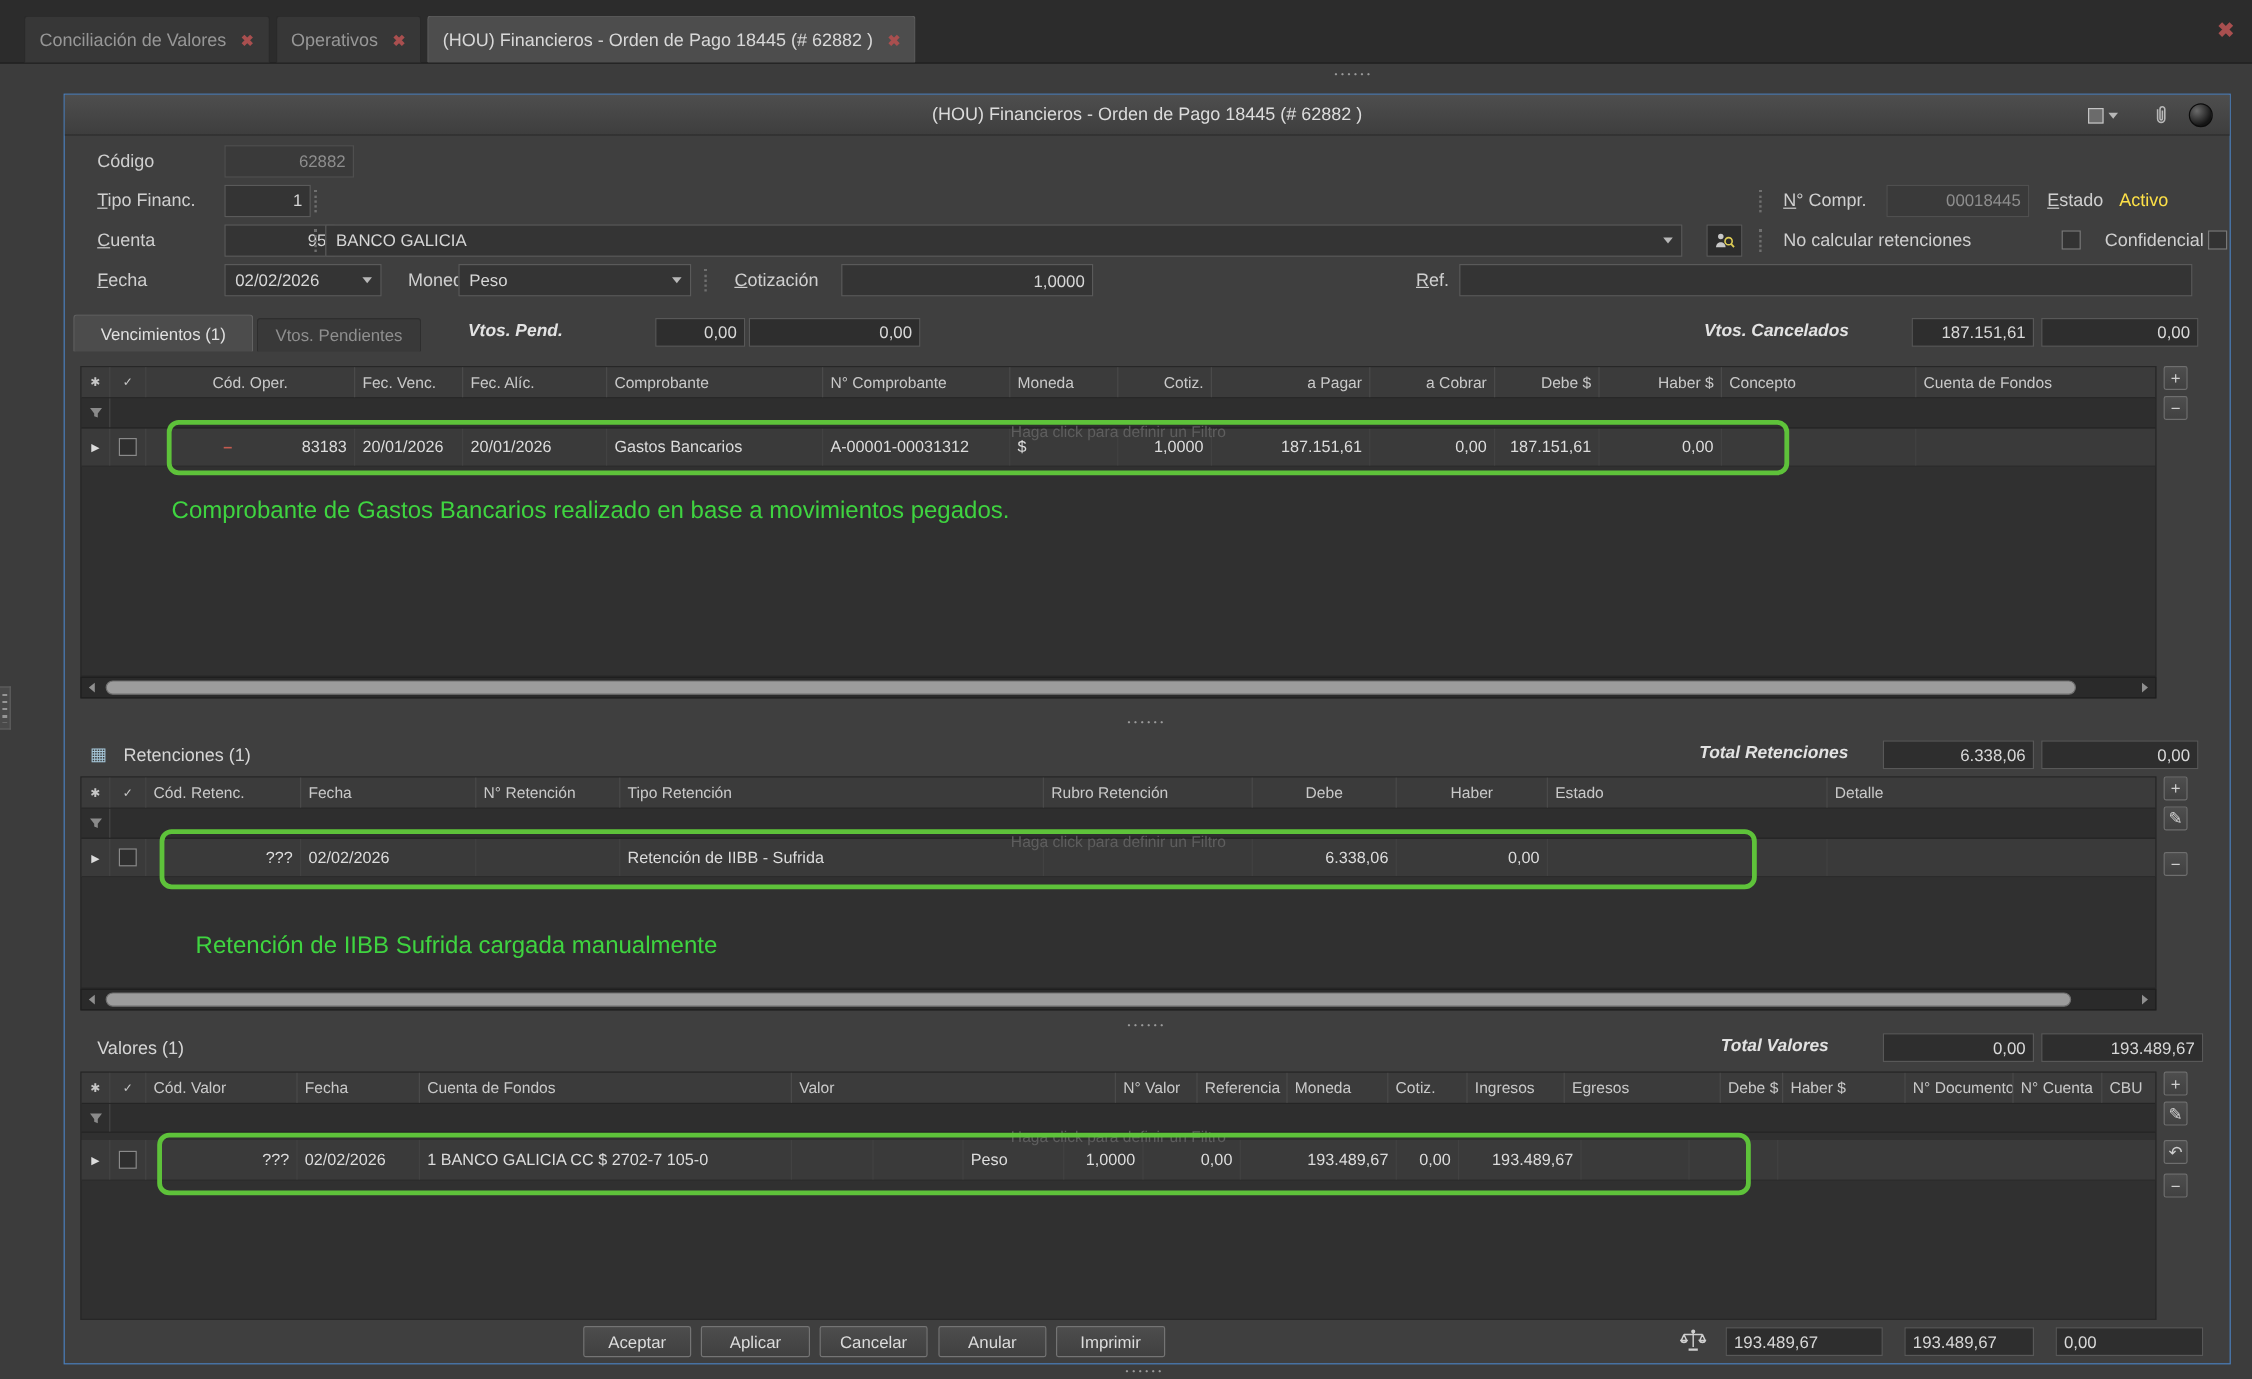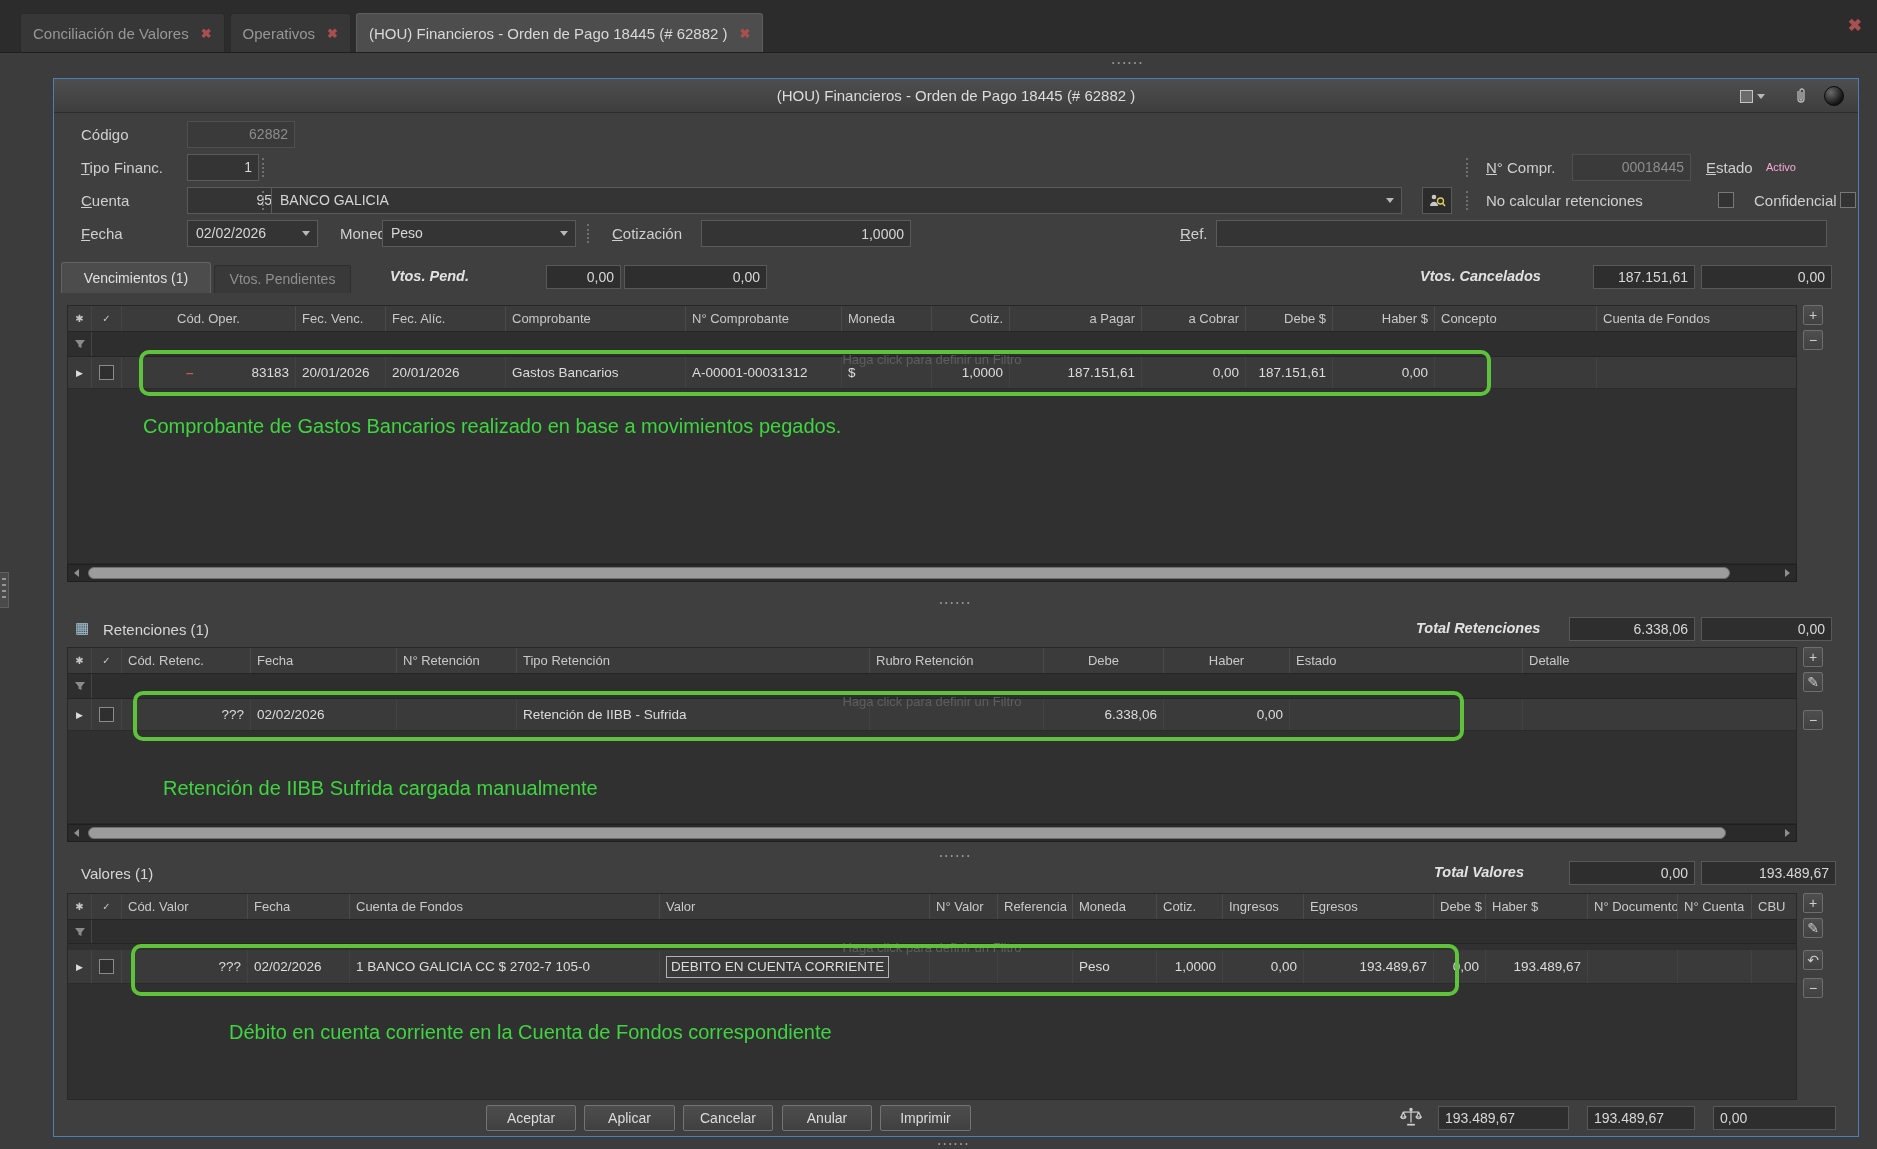--- a/index.html
+++ b/index.html
@@ -24,21 +24,21 @@
 .lbl{position:absolute;font-size:15px;color:#cfcfcf;line-height:27px;white-space:nowrap}
 .lbl.mn::first-letter{text-decoration:underline}
 .lbl.bi{font-weight:bold;font-style:italic;color:#e2e2e2;font-size:14.5px}
 .fld{position:absolute;height:27px;background:#343434;border:1px solid #5a5a5a;font-size:14px;font-family:inherit;color:#d6d6d6;line-height:25px;padding:0 6px;outline:none}
 .fld.dis{color:#8d8d8d;background:#3a3a3a;border-color:#4f4f4f}
 .r{text-align:right}
 .combo{position:absolute;height:27px;background:#343434;border:1px solid #5a5a5a;font-size:14px;color:#d6d6d6;line-height:25px;padding:0 24px 0 8px;white-space:nowrap;overflow:hidden}
 .dd{position:absolute;right:2px;top:0;bottom:0;width:18px;display:flex;align-items:center;justify-content:center}
 .sep{position:absolute;width:2px;height:19px;border-left:2px dotted #6f6f6f}
 .fcb{position:absolute;width:16px;height:16px;background:#333;border:1px solid #787878}
-.plain{position:absolute;font-size:11px;color:#f9a8d4;line-height:27px}
+.plain{position:absolute;font-size:15px;color:#fde047;line-height:27px}
 .lkbtn{position:absolute;width:30px;height:27px;background:#2c2c2c;border:1px solid #5a5a5a;display:flex;align-items:center;justify-content:center}
 
 .vtab{position:absolute;text-align:center;font-size:14px;border-radius:3px 3px 0 0}
 .vtab.on{height:31px;background:#4c4c4c;color:#e0e0e0;border:1px solid #636363;border-bottom:none;line-height:30px}
 .vtab.off{height:28px;background:#393939;color:#8f8f8f;border:1px solid #2e2e2e;border-bottom:none;line-height:27px}
 .vbox{position:absolute;height:24px;background:#2e2e2e;border:1px solid #585858;font-size:14px;color:#d8d8d8;line-height:22px;padding:0 6px;text-align:right;white-space:nowrap}
 .vbox.l{text-align:left}
 
 .grid{position:absolute;background:#303030;border:1px solid #272727}
 .ghead{display:flex;height:26px;background:#3b3b3b;border-bottom:1px solid #252525}
@@ -363,40 +363,38 @@
     <div class="grow h34">
       <div class="selc">
           <span class="rarr">▶</span>
         </div>
       <div class="chkc">
           <span class="cb"></span>
         </div>
       <div class="c r" style="width:126px">???</div>
       <div class="c" style="width:102px">02/02/2026</div>
       <div class="c" style="width:310px">1 BANCO GALICIA CC $ 2702-7 105-0</div>
-      <div class="c" style="width:270px"><span class="editbox">DEBITO EN CUENTA CORRIENTE</span></div>
       <div class="c" style="width:68px"></div>
       <div class="c" style="width:75px"></div>
       <div class="c" style="width:84px">Peso</div>
       <div class="c r" style="width:66px">1,0000</div>
       <div class="c r" style="width:81px">0,00</div>
       <div class="c r" style="width:130px">193.489,67</div>
       <div class="c r" style="width:52px">0,00</div>
       <div class="c r" style="width:102px">193.489,67</div>
       <div class="c" style="width:90px"></div>
       <div class="c" style="width:74px"></div>
       <div class="c" style="width:46px;border-right:none"></div>
     </div>
   </div>
   <div class="sq" style="left:1749px;top:814px">+</div>
   <div class="sq" style="left:1749px;top:839px">✎</div>
   <div class="sq" style="left:1749px;top:871px">↶</div>
   <div class="sq" style="left:1749px;top:899px">−</div>
   <div class="hlbox" style="left:77px;top:865px;width:1328px;height:52px"></div>
-  <div class="ann" style="left:175px;top:942px">Débito en cuenta corriente en la Cuenta de Fondos correspondiente</div>
 
   <div class="btn" style="left:432px;top:1026px;width:90px">Aceptar</div>
   <div class="btn" style="left:530px;top:1026px;width:91px">Aplicar</div>
   <div class="btn" style="left:629px;top:1026px;width:90px">Cancelar</div>
   <div class="btn" style="left:728px;top:1026px;width:90px">Anular</div>
   <div class="btn" style="left:826px;top:1026px;width:91px">Imprimir</div>
 
   <span class="balicon" style="left:1346px;top:1028px">
     <svg width="22" height="20" viewBox="0 0 20 18" fill="none" stroke="#cfcfcf" stroke-width="1.1">
       <line x1="10" y1="2.5" x2="10" y2="14"></line>

